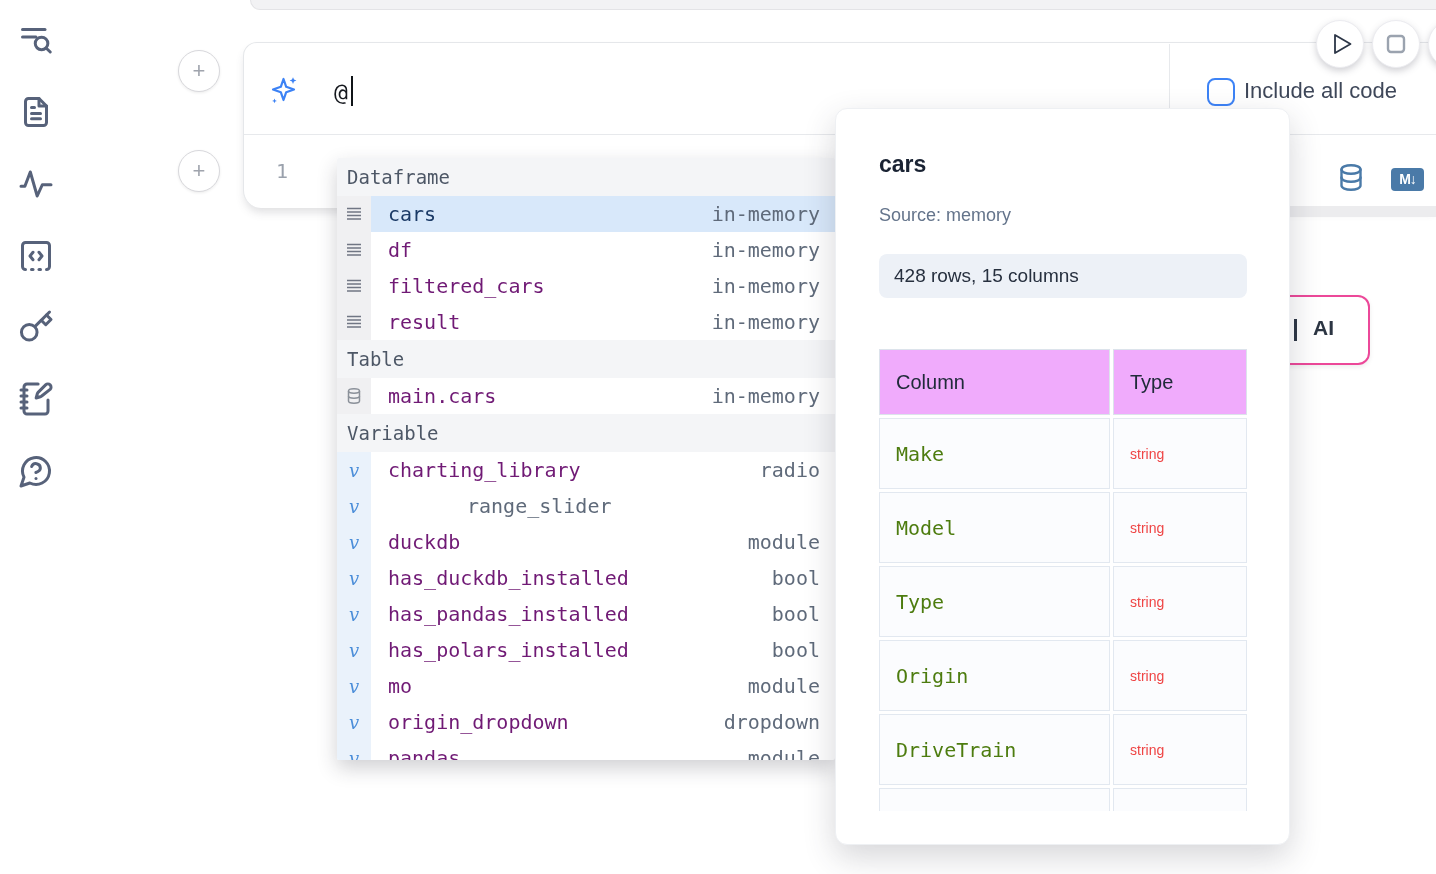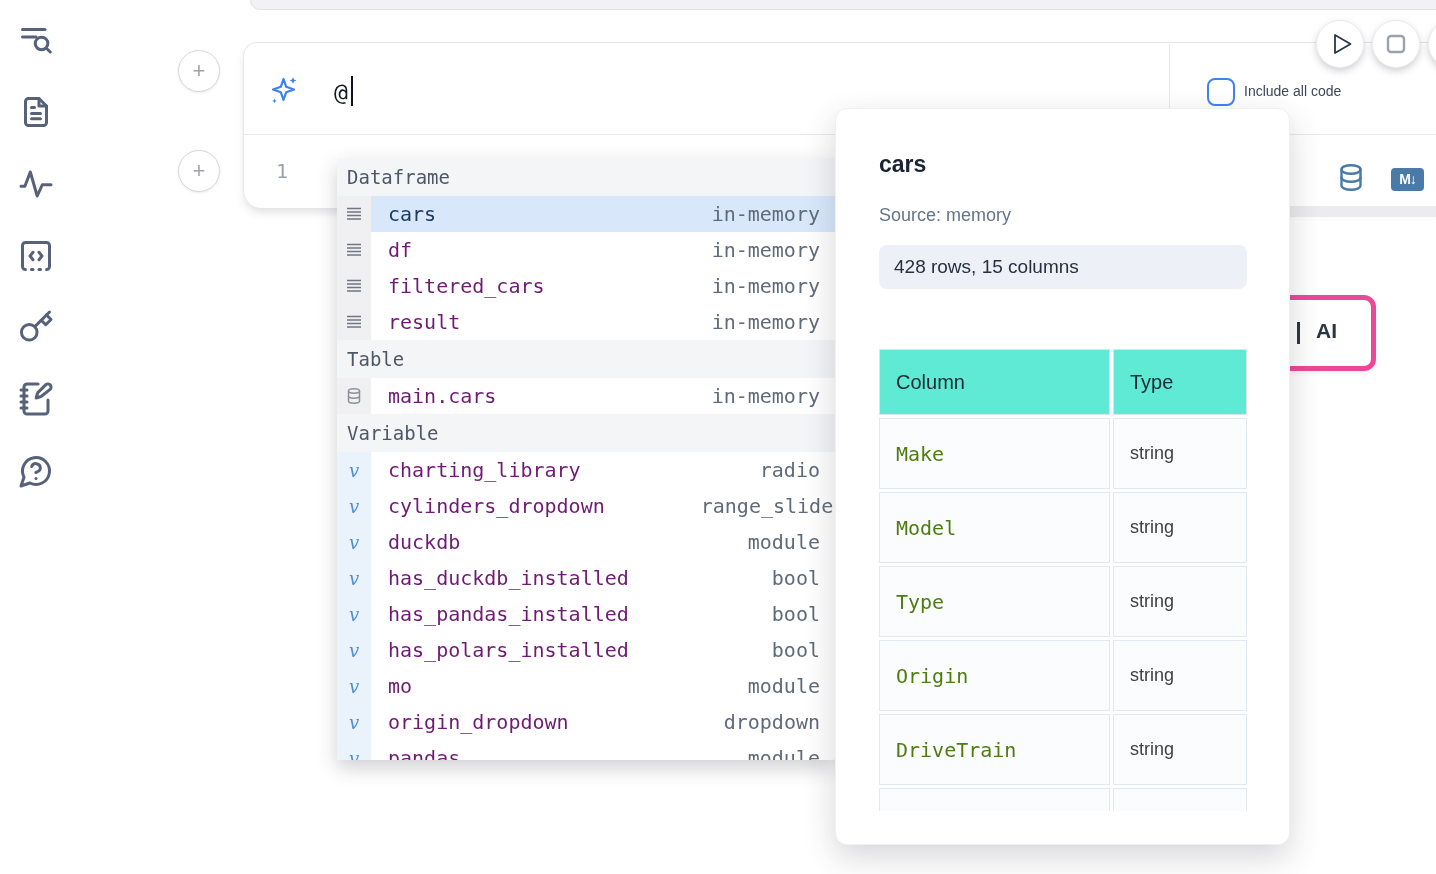--- a/index.html
+++ b/index.html
@@ -28,39 +28,39 @@
              border-radius:14px 0 0 18px;box-shadow:0 6px 10px -2px rgba(70,70,85,.18);z-index:1;}
   .prompt-row{position:absolute;left:0;right:0;top:0;height:91px;border-bottom:1px solid #e7e9ec;}
   .sparkles{position:absolute;left:24px;top:31px;width:32px;height:32px;}
   .prompt-value{position:absolute;left:90px;top:32px;height:36px;line-height:34px;
                 font-family:"DejaVu Sans Mono",monospace;font-size:23px;color:#15181e;}
   .caret{position:absolute;left:107px;top:33px;width:2px;height:30px;background:#101418;}
   .prompt-divider{position:absolute;left:925px;top:1px;width:1px;height:89px;background:#e7e9ec;}
   .include-box{position:absolute;left:963px;top:35px;width:24px;height:24px;border:2px solid #3d83f6;
                border-radius:8px;background:#fff;cursor:pointer;}
   .include-label{position:absolute;left:1000px;top:34px;height:28px;line-height:28px;
-                 font-size:14px;color:#3e4759;cursor:pointer;}
+                 font-size:22px;color:#3e4759;cursor:pointer;}
   .editor-row{position:absolute;left:0;right:0;top:92px;height:73px;}
   .line-number{position:absolute;left:27px;top:0;width:22px;height:73px;line-height:73px;text-align:center;
                font-family:"DejaVu Sans Mono",monospace;font-size:20px;color:#9aa1ac;}
   .db-icon{position:absolute;left:1093px;top:28px;width:28px;height:30px;color:#4a7aa8;cursor:pointer;}
   .md-badge{position:absolute;left:1147px;top:33px;width:33px;height:23px;background:#4a7aa8;border-radius:4px;
             color:#fff;font-size:14px;font-weight:bold;text-align:center;line-height:23px;letter-spacing:-1px;cursor:pointer;}
 
   .bottom-band{position:absolute;left:850px;right:0;top:206px;height:11px;background:#ececee;z-index:2;}
 
   
   .run-circle{position:absolute;top:20px;width:46px;height:46px;border-radius:50%;background:#fff;
               border:1px solid #ececf0;box-shadow:0 3px 7px rgba(90,90,105,.28);z-index:4;cursor:pointer;
               display:flex;align-items:center;justify-content:center;}
   .run-play{left:1316px}.run-stop{left:1372px}.run-more{left:1428px}
 
   
   .ai-btn{position:absolute;left:1228px;top:295px;width:138px;height:66px;background:#fff;
-          border:5px solid #ec4899;border-radius:12px;box-shadow:0 2px 5px rgba(0,0,0,.07);z-index:3;cursor:pointer;}
+          border:2px solid #ec4899;border-radius:12px;box-shadow:0 2px 5px rgba(0,0,0,.07);z-index:3;cursor:pointer;}
   .ai-btn .frag{position:absolute;right:71px;top:22px;width:3px;height:22px;background:#2c3543;}
   .ai-btn .lbl{position:absolute;right:34px;top:19px;font-size:21px;font-weight:600;color:#2c3543;}
 
   
   .dropdown{position:absolute;left:337px;top:110px;width:498px;height:602px;background:#fff;overflow:hidden;
             box-shadow:0 8px 20px rgba(40,40,55,.22);border-radius:2px;z-index:6;
             font-family:"DejaVu Sans Mono",monospace;margin-top:48px;}
   .ac-header{height:38px;display:flex;align-items:center;background:#f4f5f7;
              font-size:19px;color:#4d5766;padding-left:10px;}
   .ac-row{height:36px;display:flex;align-items:stretch;cursor:pointer;}
@@ -72,29 +72,29 @@
   .ac-name{margin-left:17px;font-size:20px;color:#701a75;white-space:pre;}
   .ac-row.selected .ac-name{color:#1b3a66;}
   .ac-meta{margin-left:auto;margin-right:15px;font-size:20px;color:#5f6a7a;white-space:pre;}
   .ac-meta.overflow-meta{margin-left:96px;margin-right:-80px;}
 
   
   .preview{position:absolute;left:835px;top:108px;width:455px;height:737px;background:#fff;border:1px solid #eef0f3;
            border-radius:12px;box-shadow:0 12px 32px rgba(50,50,65,.20);z-index:8;box-sizing:border-box;}
   .pv-title{position:absolute;left:43px;top:42px;font-size:23px;font-weight:bold;color:#1a2333;}
   .pv-source{position:absolute;left:43px;top:96px;font-size:18px;color:#64748b;}
-  .pv-shape{position:absolute;left:43px;top:136px;width:368px;height:44px;background:#edf1f7;border-radius:8px;
+  .pv-shape{position:absolute;left:43px;top:145px;width:368px;height:44px;background:#edf1f7;border-radius:8px;
             box-sizing:border-box;line-height:44px;padding-left:15px;font-size:19px;color:#27303f;}
   .pv-table{position:absolute;left:43px;top:240px;width:368px;height:462px;overflow:hidden;
             display:grid;grid-template-columns:231px 1fr;gap:3px;align-content:start;}
   .pv-cell{box-sizing:border-box;height:71px;display:flex;align-items:center;padding-left:16px;
            background:#fbfcfe;border:1px solid #e2e8f0;}
-  .pv-cell.hdr{height:66px;background:#5eead4;border-color:#dce3eb;font-size:20px;color:#202b3a;}
+  .pv-cell.hdr{height:66px;background:#f0abfc;border-color:#dce3eb;font-size:20px;color:#202b3a;}
   .pv-col{font-family:"DejaVu Sans Mono",monospace;font-size:20px;color:#4d7c0f;}
-  .pv-type{font-size:18px;color:#404040;}
+  .pv-type{font-size:14px;color:#ef4444;}
 </style>
 </head>
 <body>
 
 <div class="screen">
 
   <div class="sidebar">
     <div class="side-icon si-0">
       <svg viewBox="0 0 24 24" width="36" height="36" fill="none" stroke="currentColor" stroke-width="2" stroke-linecap="round" stroke-linejoin="round">
           <path d="M3 5h15"></path>
@@ -278,21 +278,20 @@
       <div class="ac-content">
           <span class="ac-name">charting_library</span>
           <span class="ac-meta">radio</span>
         </div>
     </div>
     <div class="ac-row">
       <div class="ac-gutter var">
           <span class="v-glyph">v</span>
         </div>
       <div class="ac-content">
-          <span class="ac-name">cylinders_dropdown</span>
           <span class="ac-meta overflow-meta">range_slider</span>
         </div>
     </div>
     <div class="ac-row">
       <div class="ac-gutter var">
           <span class="v-glyph">v</span>
         </div>
       <div class="ac-content">
           <span class="ac-name">duckdb</span>
           <span class="ac-meta">module</span>

